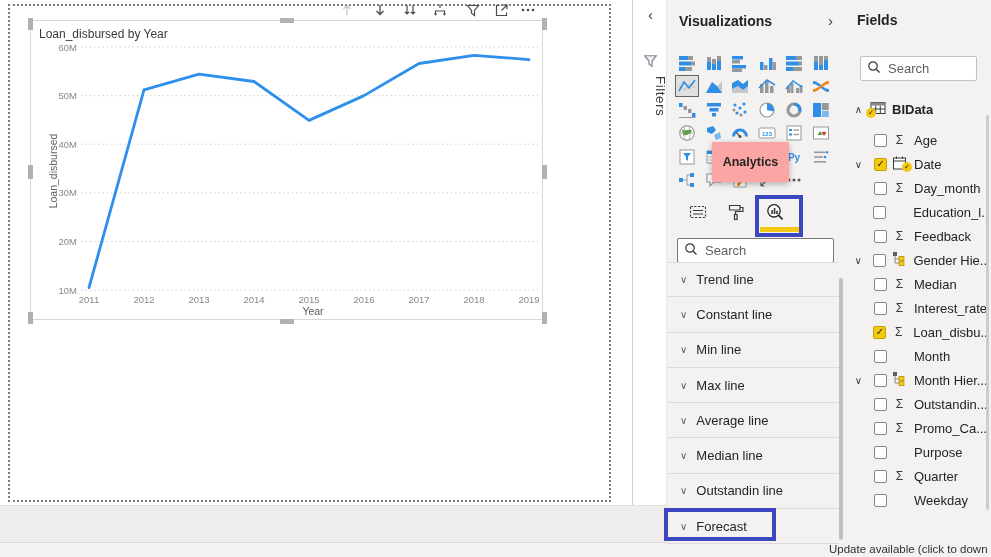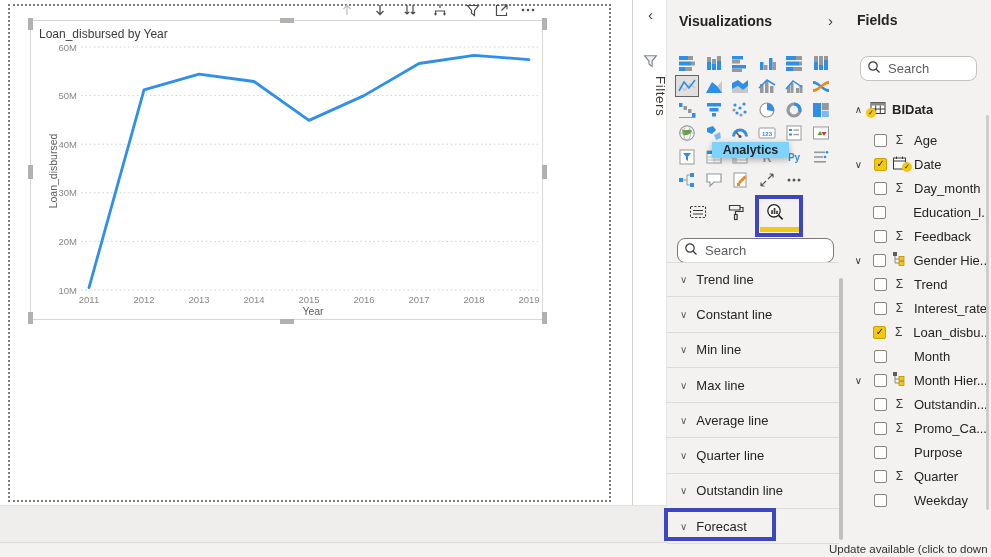--- a/index.html
+++ b/index.html
@@ -33,38 +33,38 @@
 
 #viz-grid{position:absolute;left:0;top:0;}
 .viz-cell{position:absolute;width:24px;height:22px;display:flex;align-items:center;justify-content:center;cursor:pointer;border:1px solid transparent;}
 .viz-cell.selected{background:#e2e0de;border:1px solid #66645f;}
 
 
 .viz-tab{position:absolute;width:26px;height:28px;display:flex;align-items:center;justify-content:center;cursor:pointer;}
 .tab-underline{position:absolute;background:#f2c811;}
 
 
-.searchbox{position:absolute;background:#fff;border-radius:8px;display:flex;align-items:center;justify-content:space-between;}
+.searchbox{position:absolute;background:#fff;border-radius:2px;display:flex;align-items:center;justify-content:space-between;}
 .searchbox input{border:none;outline:none;background:transparent;font-size:13px;color:#252423;width:100%;font-family:"Liberation Sans",sans-serif;}
 .searchbox input::placeholder{color:#605e5c;}
 .viz-search{left:10px;top:238px;width:157px;height:25px;border:1px solid #7a7876;padding-left:6px;gap:7px;}
 .fields-search{left:15px;top:56px;width:117px;height:25px;border:1px solid #c4c2c0;padding-left:6px;gap:7px;}
 
 
 #analytics-list{position:absolute;left:0;top:262px;width:172px;}
 .section-row{height:35.3px;display:flex;align-items:center;padding-left:13px;gap:9px;border-bottom:1px solid #dddbd8;font-size:13px;color:#252423;cursor:pointer;}
 .section-row:first-child{border-top:1px solid #dddbd8;}
 .sec-chev{font-size:10px;color:#605e5c;}
 
 
 .viz-scrollbar{position:absolute;left:839px;top:278px;width:4px;height:262px;background:#c2c0be;border-radius:2px;}
 .fields-scrollbar{position:absolute;left:986px;top:115px;width:3px;height:395px;background:#cfcdcb;border-radius:2px;}
 
 
-.tooltip{position:absolute;left:712px;top:142px;width:77px;height:16px;background:#7dd3fc;box-shadow:0 2px 6px rgba(0,0,0,.28);z-index:25;display:flex;align-items:center;justify-content:center;font-size:12.5px;font-weight:bold;color:#252423;}
+.tooltip{position:absolute;left:712px;top:142px;width:77px;height:40px;background:#fca5a5;box-shadow:0 2px 6px rgba(0,0,0,.28);z-index:25;display:flex;align-items:center;justify-content:center;font-size:12.5px;font-weight:bold;color:#252423;}
 .blue-box{position:absolute;border:4px solid #3b46c0;z-index:30;pointer-events:none;}
 .box-tab{left:755px;top:195px;width:48px;height:42px;}
 .box-forecast{left:664px;top:508px;width:112px;height:33px;}
 
 
 #fields-list{position:absolute;left:0;top:97px;width:142px;}
 .field-row{height:24px;display:flex;align-items:center;cursor:pointer;}
 .f-chev{width:13px;margin-left:7px;font-size:10px;color:#3b3a39;text-align:center;}
 .f-check{width:13px;height:13px;margin-left:9px;border:1px solid #8a8886;border-radius:2px;background:#fff;position:relative;flex:none;}
 .f-check.on{background:#f2c811;border-color:#c8a200;}
@@ -481,21 +481,21 @@
         <div class="section-row">
           <span class="sec-chev">∨</span>
           <span>Max line</span>
         </div>
         <div class="section-row">
           <span class="sec-chev">∨</span>
           <span>Average line</span>
         </div>
         <div class="section-row">
           <span class="sec-chev">∨</span>
-          <span>Quarter line</span>
+          <span>Median line</span>
         </div>
         <div class="section-row">
           <span class="sec-chev">∨</span>
           <span>Outstandin line</span>
         </div>
         <div class="section-row">
           <span class="sec-chev">∨</span>
           <span>Forecast</span>
         </div>
       </div>
@@ -570,21 +570,21 @@
               <path d="M3,5 V12 H7 M3,8 H7" fill="none" stroke="#8a8886"></path>
               <rect x="7" y="5.5" width="5" height="4" fill="#f2c811" stroke="#b38600" stroke-width=".7"></rect>
               <rect x="7" y="10.5" width="5" height="4" fill="#f2c811" stroke="#b38600" stroke-width=".7"></rect>
             </svg></span>
           <span class="f-label">Gender Hie...</span>
         </div>
         <div class="field-row">
           <span class="f-chev"></span>
           <span class="f-check"></span>
           <span class="f-slot">Σ</span>
-          <span class="f-label">Trend</span>
+          <span class="f-label">Median</span>
         </div>
         <div class="field-row">
           <span class="f-chev"></span>
           <span class="f-check"></span>
           <span class="f-slot">Σ</span>
           <span class="f-label">Interest_rate</span>
         </div>
         <div class="field-row">
           <span class="f-chev"></span>
           <span class="f-check on"></span>

